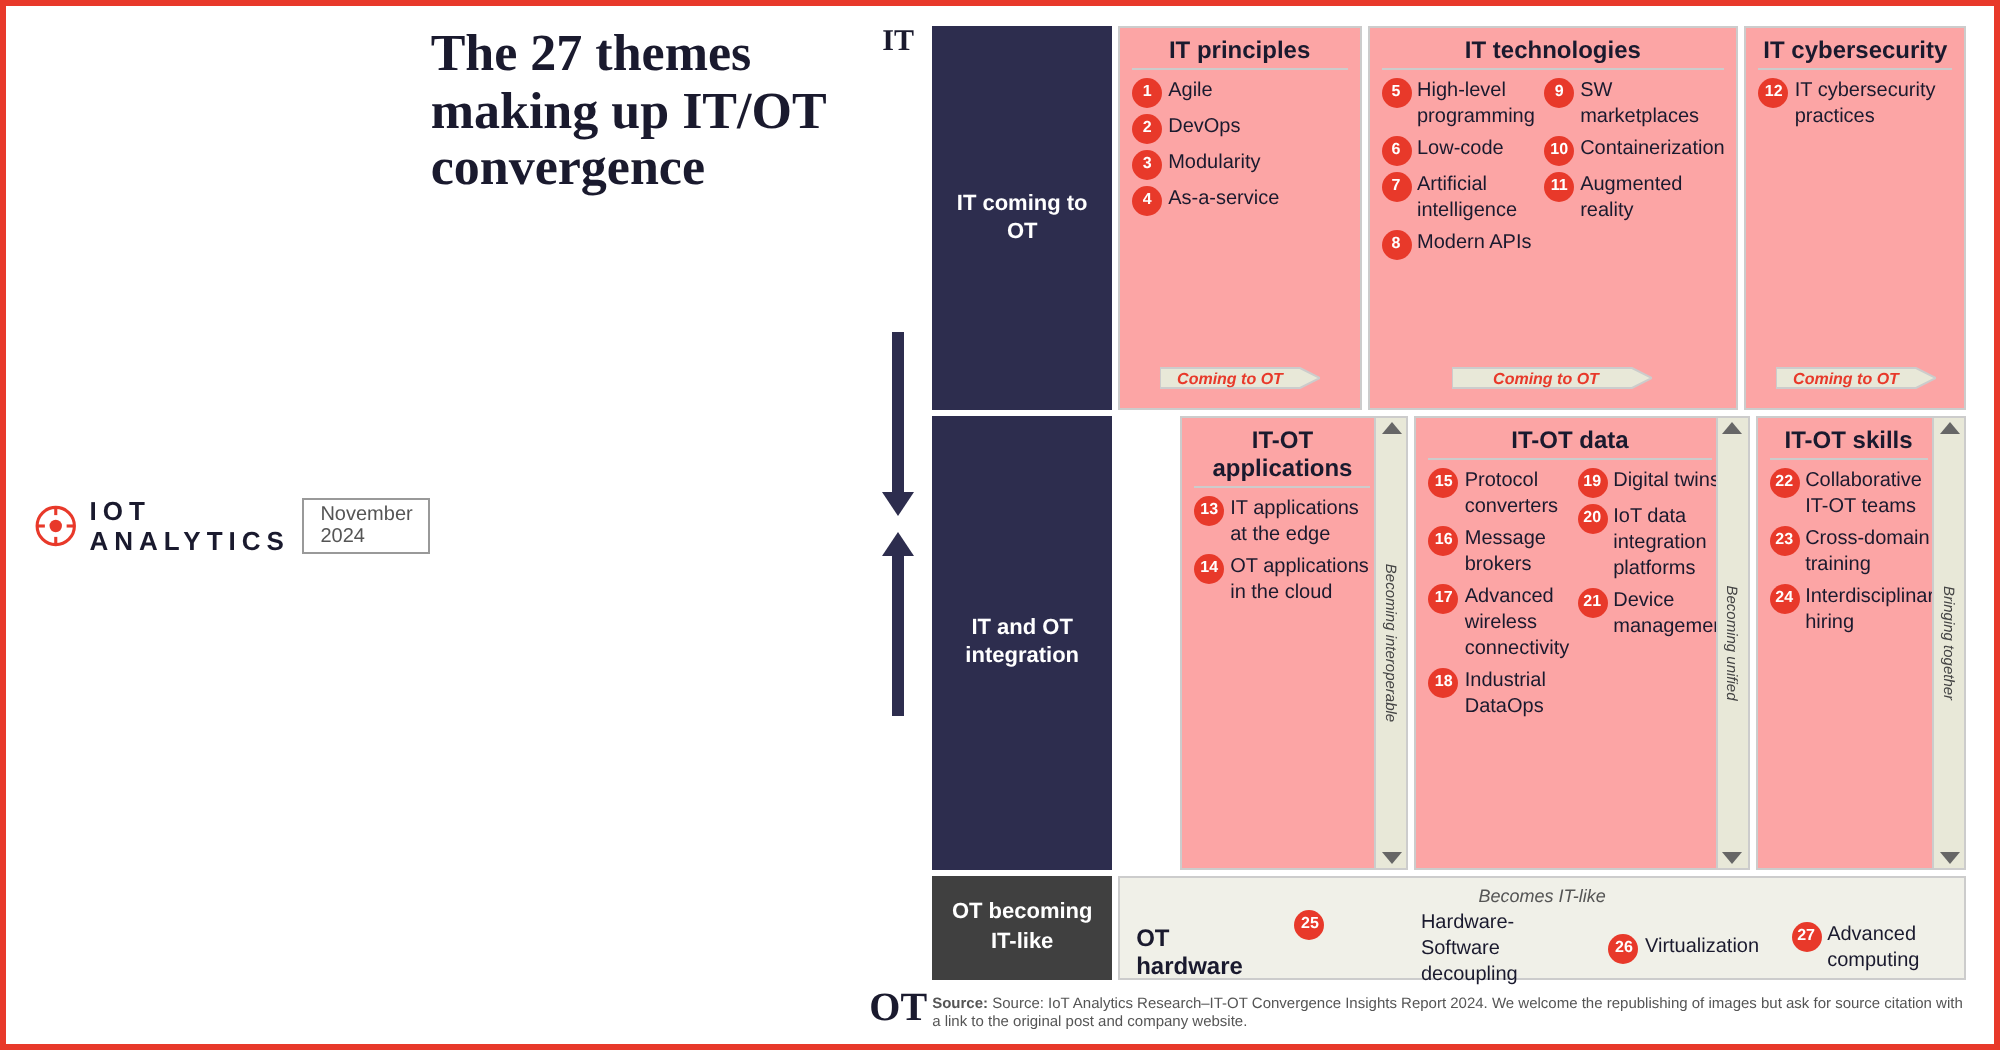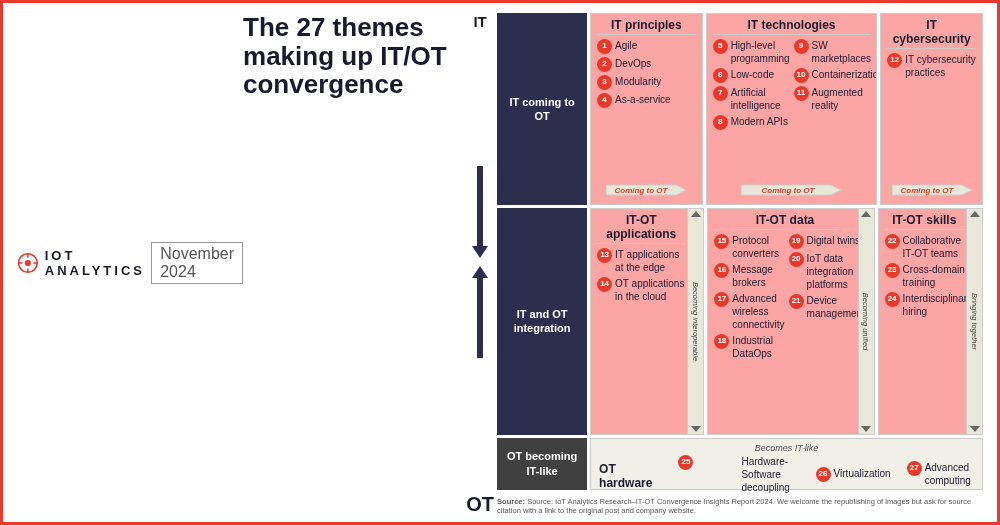--- a/index.html
+++ b/index.html
@@ -36,30 +36,31 @@
     }
     .logo-text {
       font-size: 13px;
       font-weight: 700;
       letter-spacing: 3px;
       color: #1a1a2e;
     }
     .date-badge {
       border: 1px solid #999;
       padding: 2px 8px;
-      font-size: 16px;
+      font-size: 10px;
       color: #555;
     }
     
     .main-title {
       font-size: 26px;
       font-weight: 900;
       color: #1a1a2e;
       margin-bottom: 16px;
       line-height: 1.1;
+      font-family: Liberation Serif, serif;
     }
     
     .diagram {
       display: flex;
       flex: 1;
       gap: 0;
       position: relative;
     }
     .axis-label-it {
       font-size: 14px;
@@ -206,20 +207,21 @@
       margin-top: 13px;
     }
 
     
     .it-ot-axis {
       display: flex;
       flex-direction: column;
       justify-content: space-between;
       align-items: center;
       width: 28px;
+      font-family: Liberation Serif, serif;
     }
   </style>
 </head>
 <body>
 
 <div class="page-wrapper">
 
   <div class="header">
     <div class="logo">
       <svg class="logo-icon" viewBox="0 0 28 28">
@@ -345,21 +347,21 @@
               <polygon points="0,2 70,2 80,7 70,12 0,12" fill="#e8e8d8" stroke="#ccc" stroke-width="1"></polygon>
               <text x="35" y="10" text-anchor="middle" font-size="8" fill="#e8392a" font-style="italic" font-weight="600">Coming to OT</text>
             </svg>
           </div>
         </div>
       </div>
 
       <div class="row" style="flex:1.3;">
         <div class="row-label">IT and OT integration</div>
 
-        <div class="cell" style="flex:1;padding-right:18px;">
+        <div class="cell" style="flex:1;padding-right:18px;margin-left:31px;">
           <div class="cell-header">IT-OT applications</div>
           <div class="cell-content">
             <div class="cell-col">
               <div class="item-row">
                   <span class="num-badge">13</span>
                   <span>IT applications at the edge</span>
                 </div>
               <div class="item-row">
                   <span class="num-badge">14</span>
                   <span>OT applications in the cloud</span>

